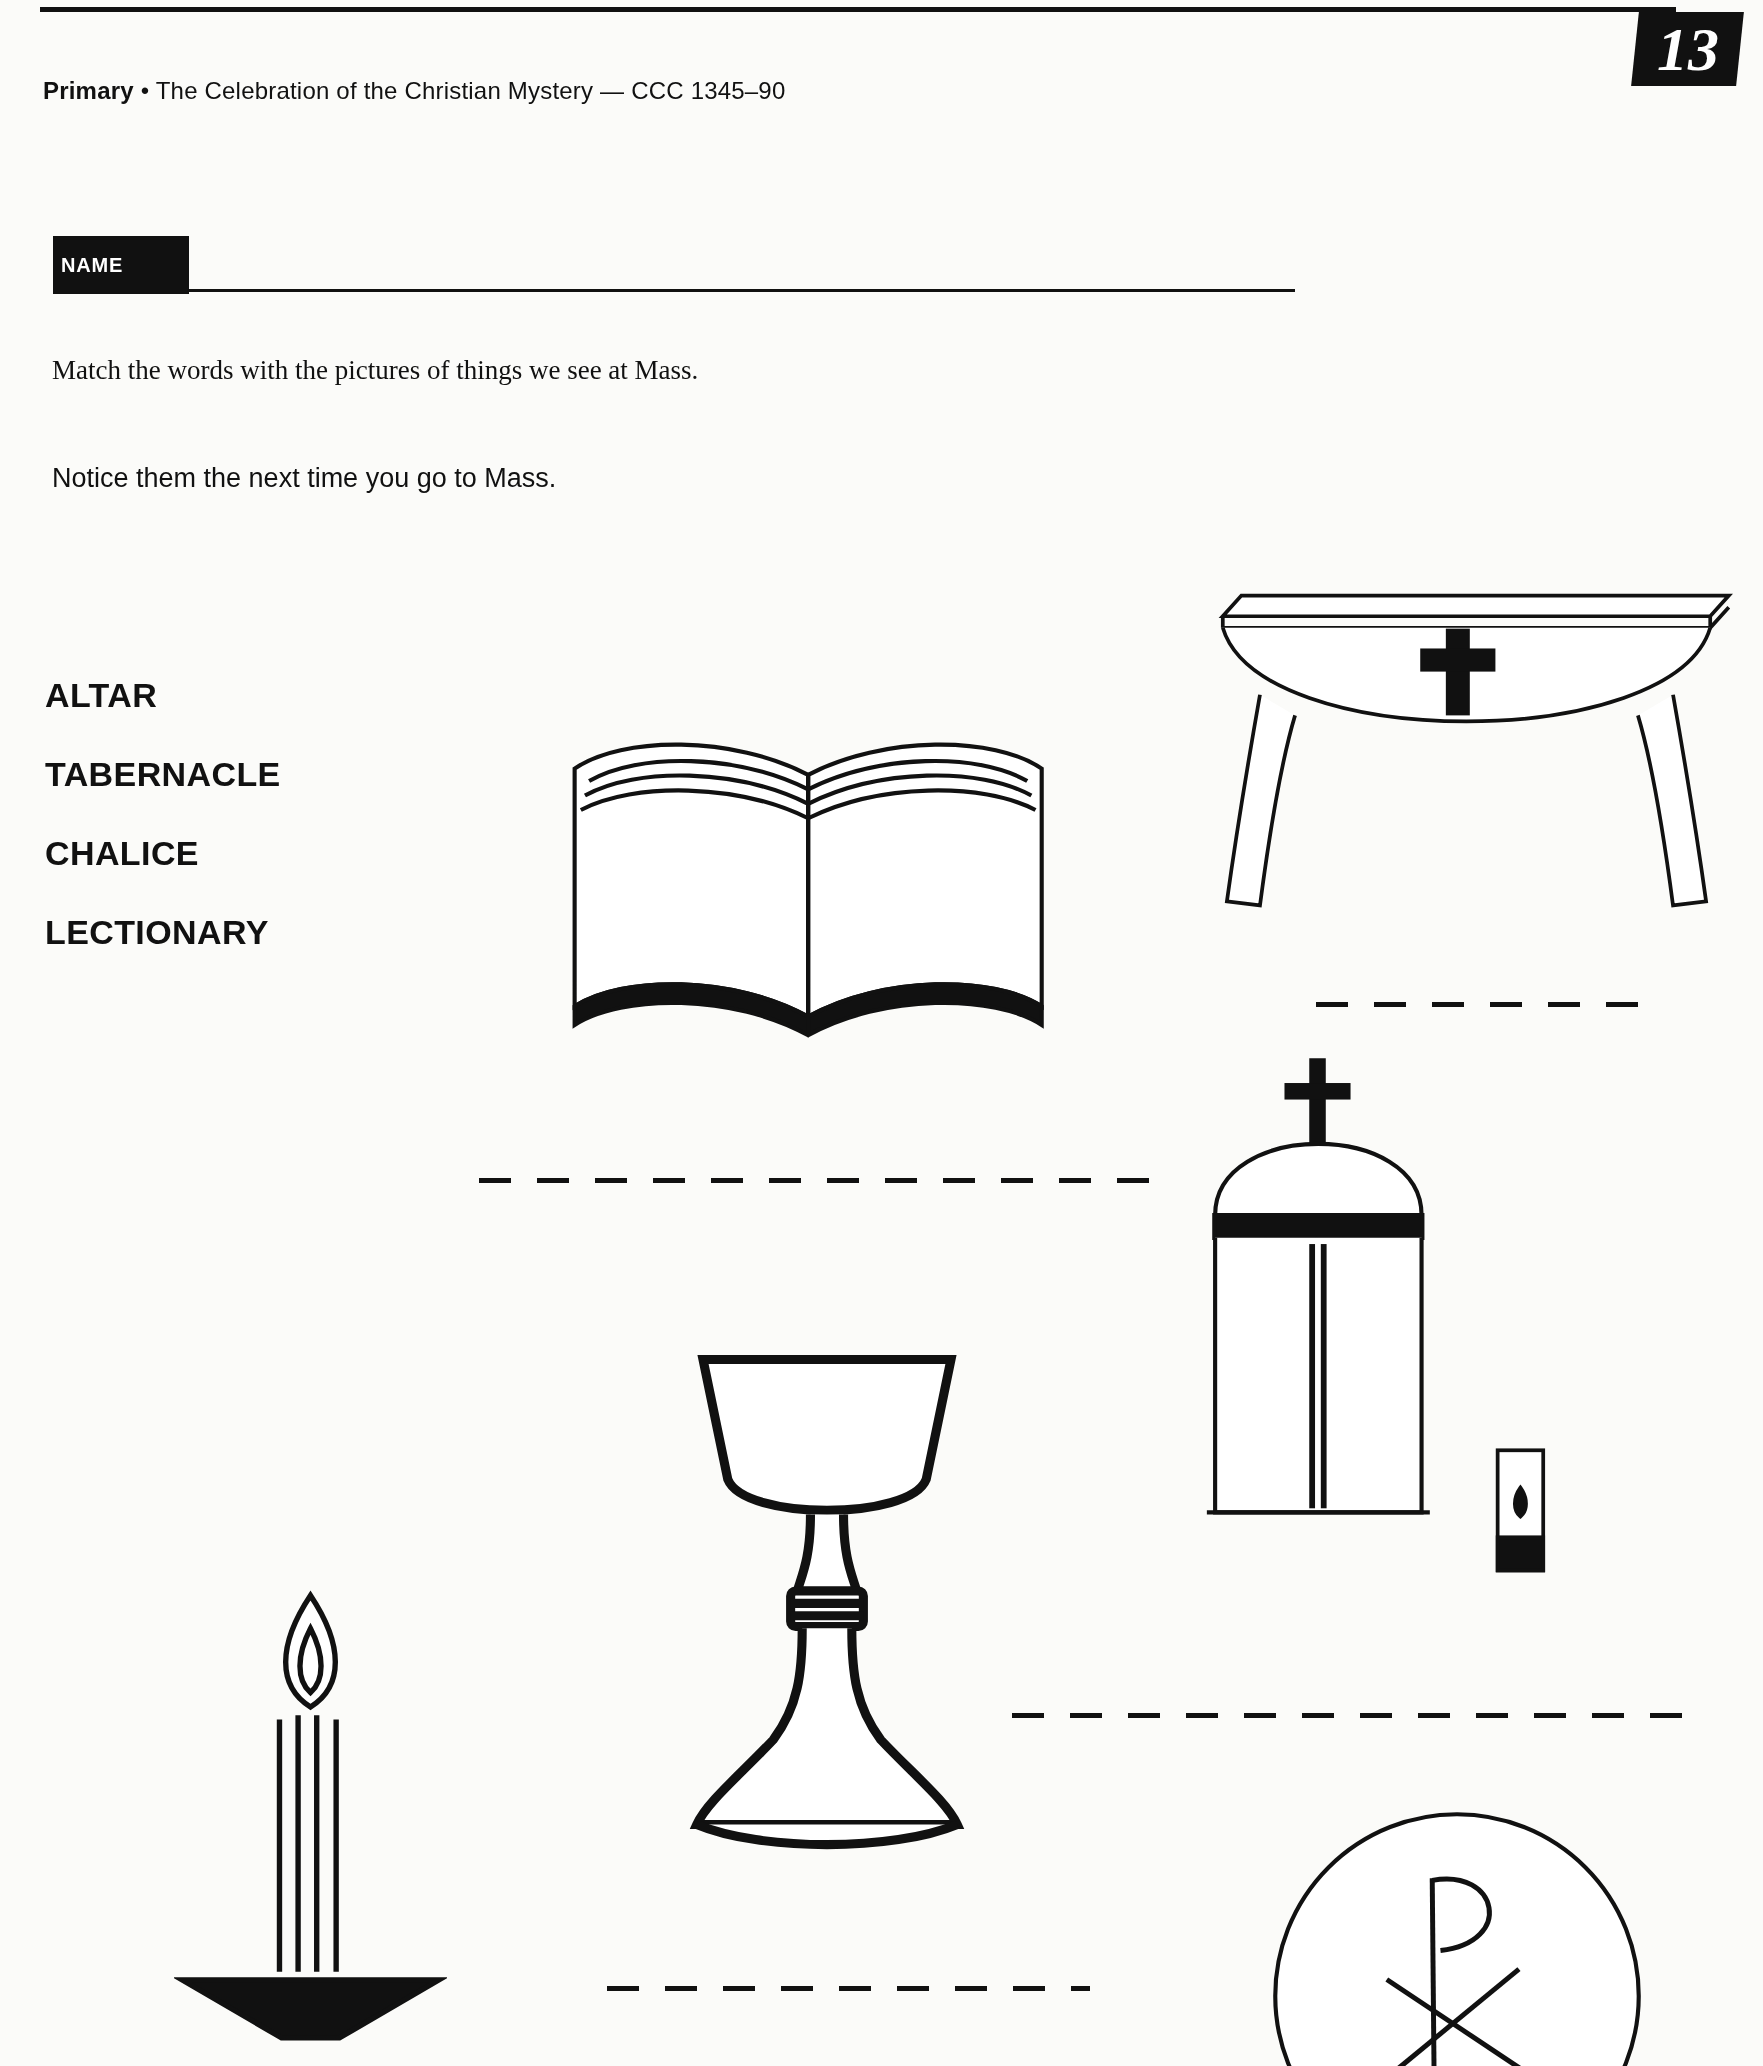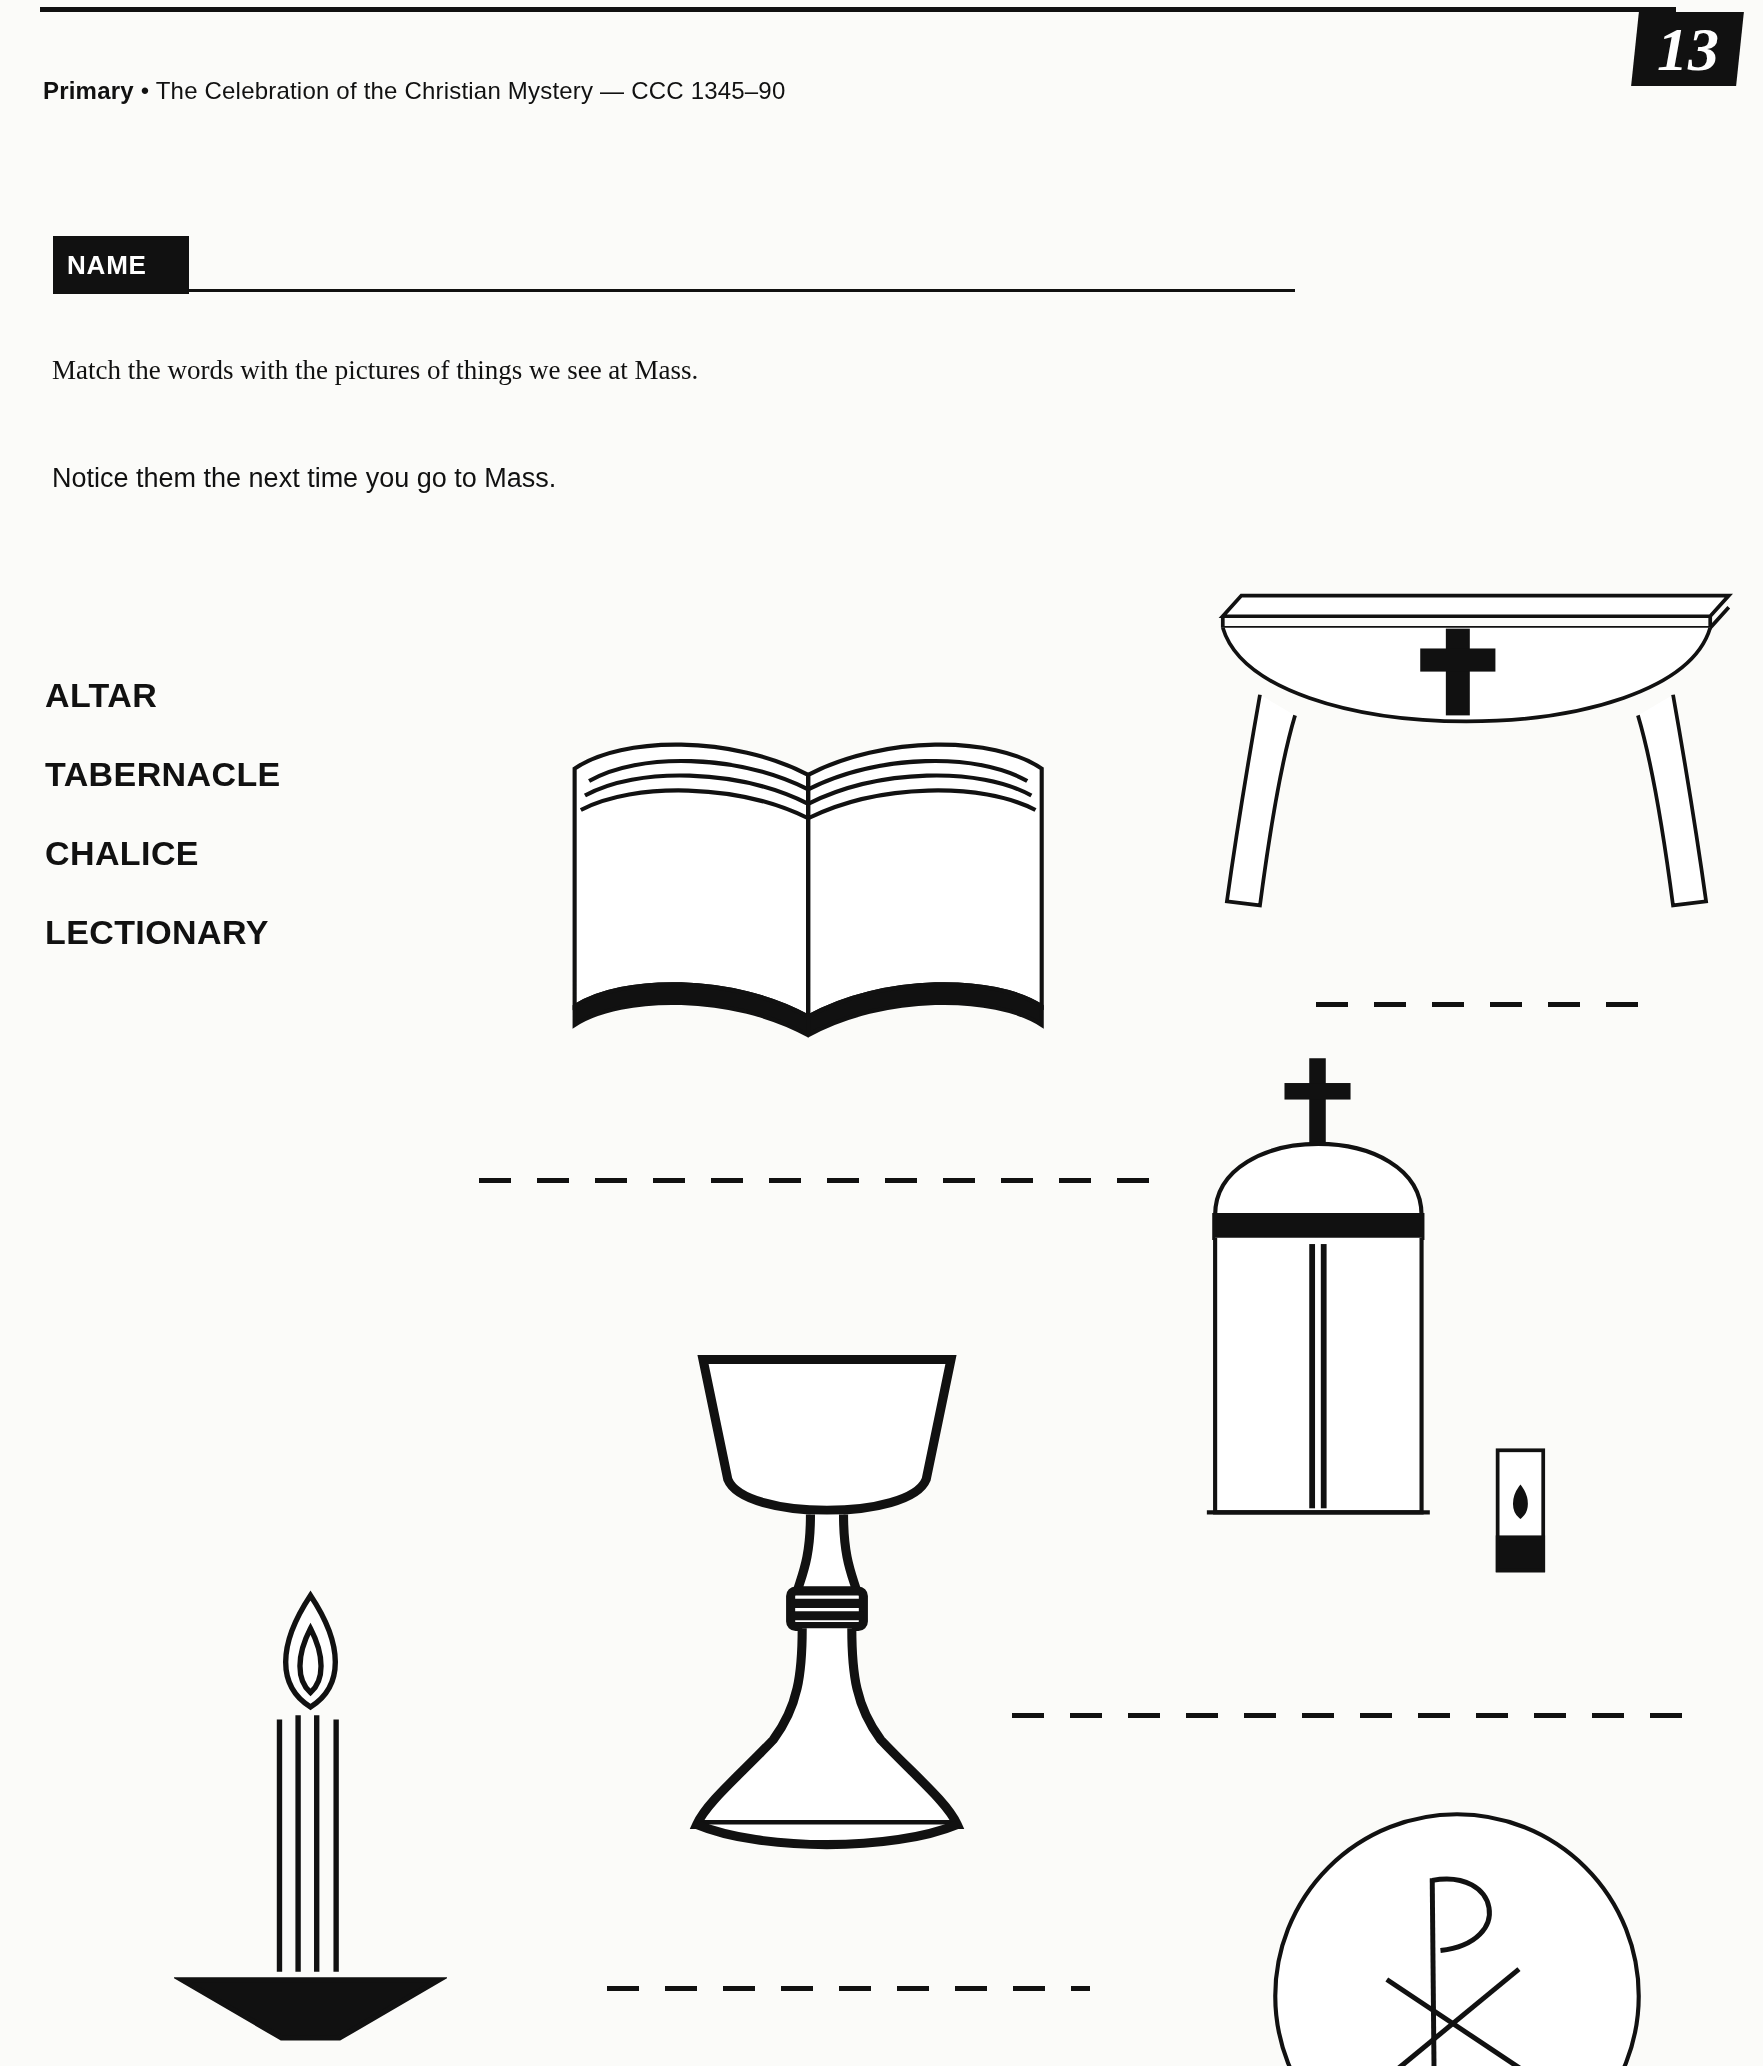--- a/index.html
+++ b/index.html
@@ -71,26 +71,26 @@
   }
 
   .name-box {
     position: absolute;
     left: 53px;
     top: 236px;
     width: 136px;
     height: 58px;
     background: #111;
     color: #fff;
-    font-size: 26px;
+    font-size: 20px;
     font-weight: bold;
     letter-spacing: 0.8px;
     display: flex;
     align-items: center;
-    padding-left: 14px;
+    padding-left: 8px;
     box-sizing: border-box;
   }
   .name-rule {
     position: absolute;
     left: 188px;
     top: 289px;
     width: 1107px;
     height: 2.9px;
     background: #111;
   }

